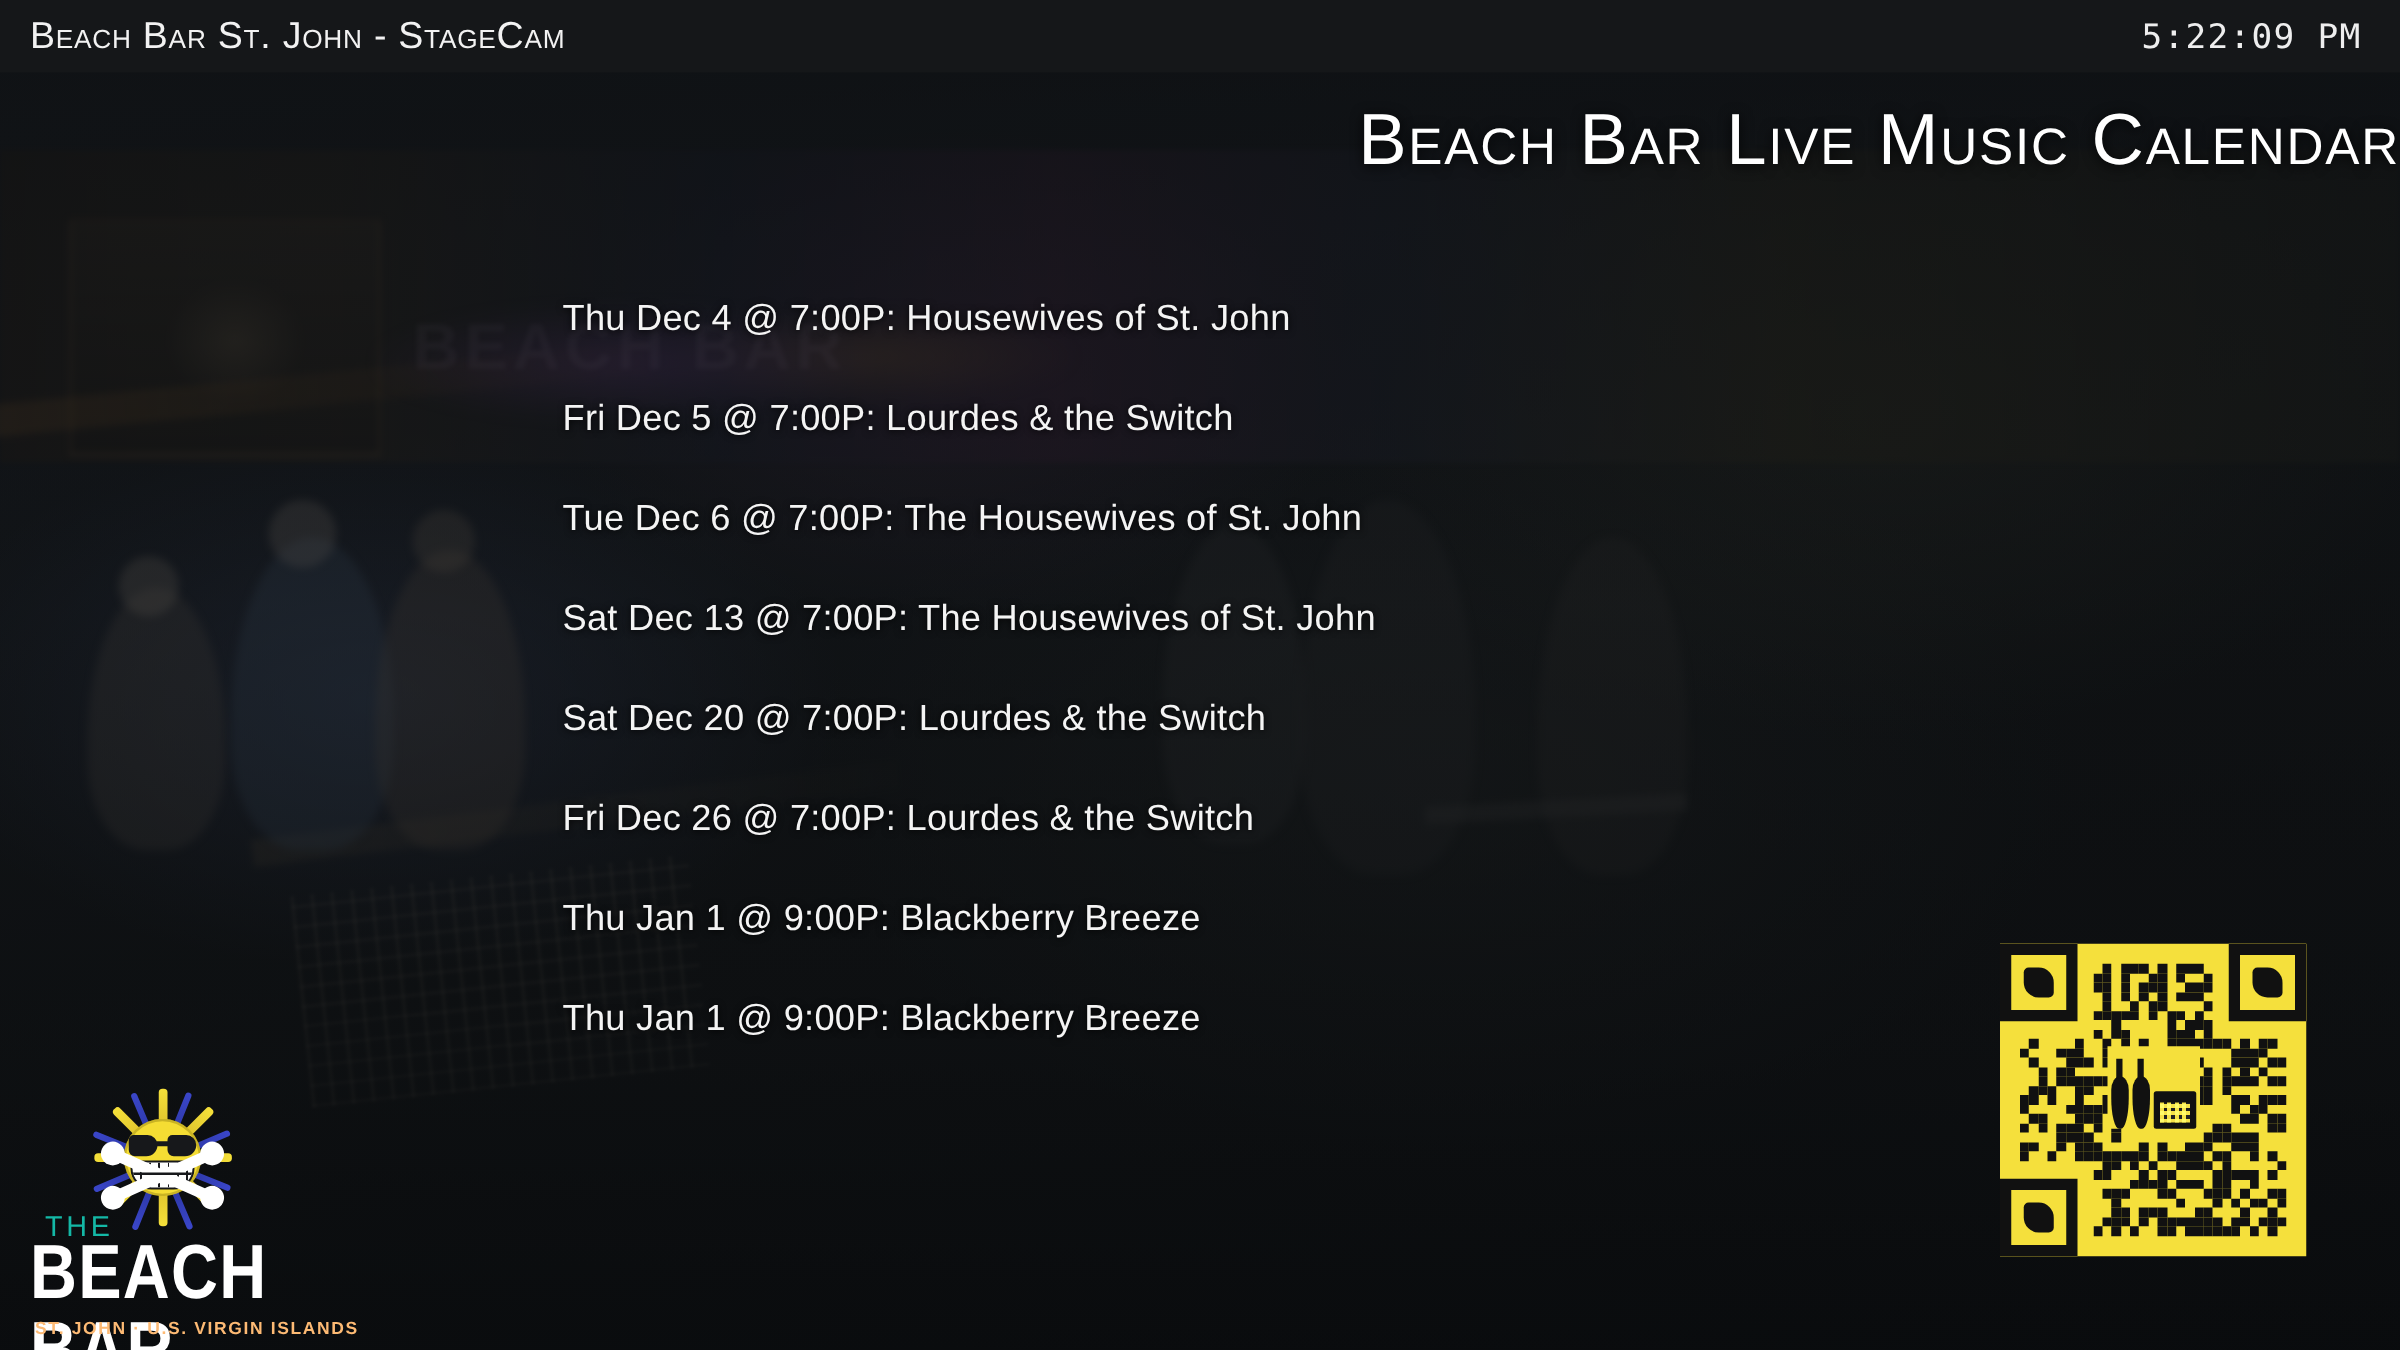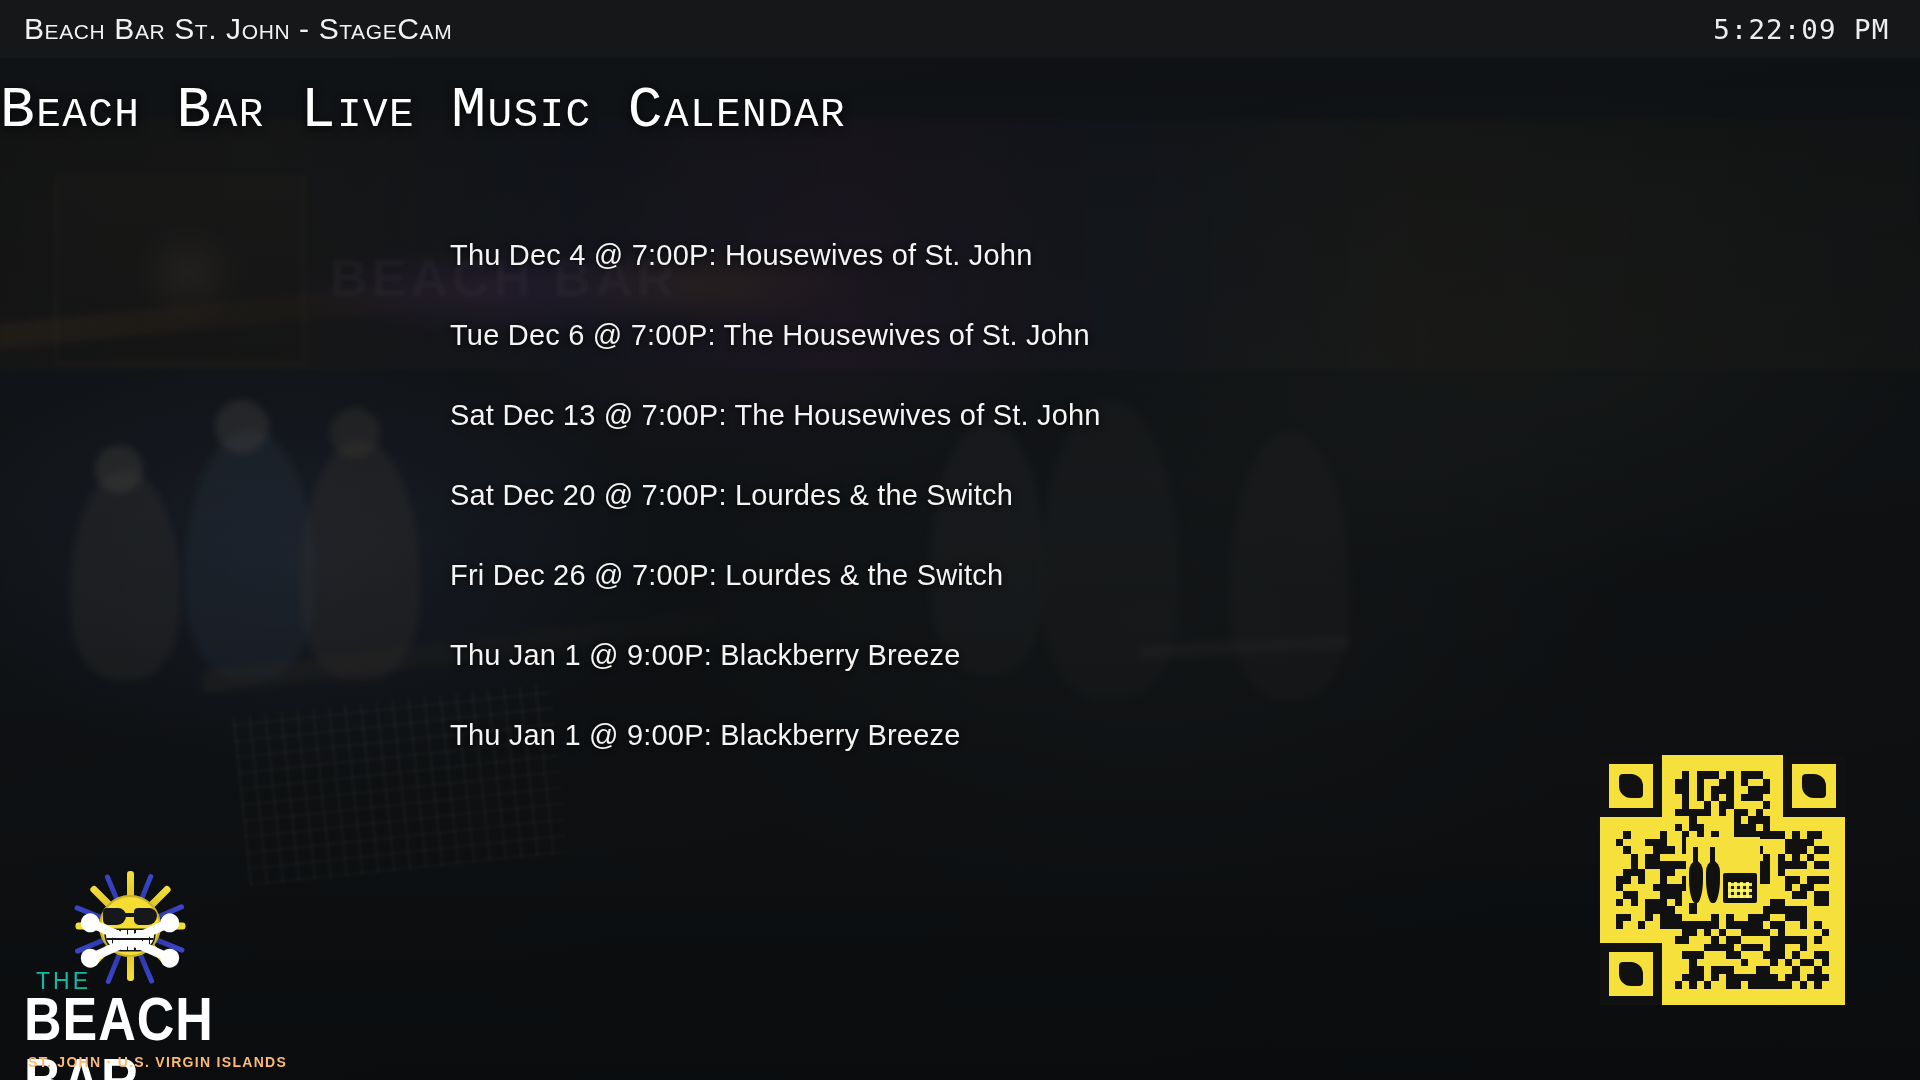--- a/index.html
+++ b/index.html
@@ -128,25 +128,25 @@
     font-size:27px; color:#eeeeee;
     font-family:"DejaVu Sans Mono", monospace;
     letter-spacing:1px;
     transform:scaleX(1.02);
     white-space:nowrap;
   }
 
   
   #cal-title {
     position:absolute; left:0; right:0; top:78px;
-    text-align:left; z-index:30;
+    text-align:right; z-index:30;
     font-size:58px; color:#ffffff;
     font-variant:small-caps; letter-spacing:1.4px;
     text-shadow:0 2px 10px rgba(0,0,0,.85);
-    font-family:Liberation Mono, monospace;
+    font-family:Liberation Sans, sans-serif;
   }
 
   
   #events {
     position:absolute; left:450px; top:192px; z-index:30;
     display:flex; flex-direction:column;
   }
   .event-row {
     height:80px; display:flex; align-items:flex-end;
     font-size:29px; color:#f4f4f4; font-weight:300;
@@ -292,20 +292,23 @@
   <div id="topbar">
     <div id="cam-title">Beach Bar St. John - StageCam</div>
     <div id="clock">5:22:09 PM</div>
   </div>
 
   <div id="cal-title">Beach Bar Live Music Calendar</div>
 
   <div id="events">
       <div class="event-row">
         <span>Thu Dec 4 @ 7:00P: Housewives of St. John</span>
+      </div>
+      <div class="event-row">
+        <span>Fri Dec 5 @ 7:00P: Lourdes &amp; the Switch</span>
       </div>
       <div class="event-row">
         <span>Tue Dec 6 @ 7:00P: The Housewives of St. John</span>
       </div>
       <div class="event-row">
         <span>Sat Dec 13 @ 7:00P: The Housewives of St. John</span>
       </div>
       <div class="event-row">
         <span>Sat Dec 20 @ 7:00P: Lourdes &amp; the Switch</span>
       </div>

